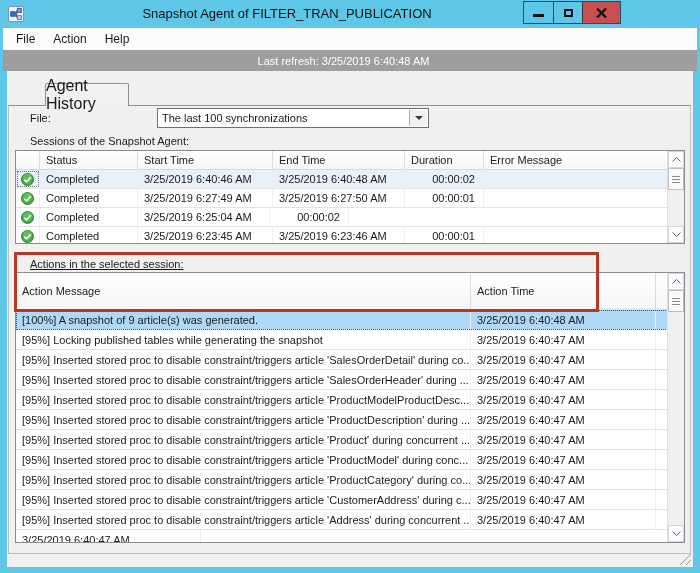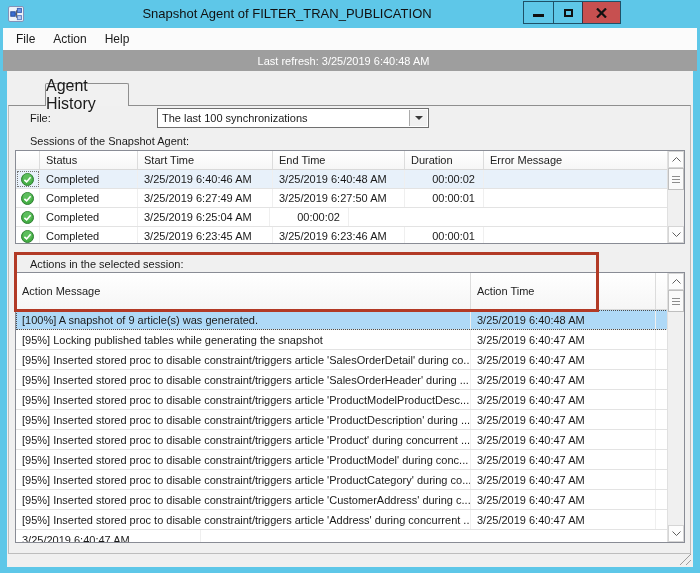--- a/index.html
+++ b/index.html
@@ -226,21 +226,21 @@
           <span class="grip"></span>
         </div>
       <div class="sbtn down">
         <svg width="9" height="5" viewBox="0 0 9 5">
           <polyline points="0.5,0.5 4.5,4.5 8.5,0.5" fill="none" stroke="#5f5f5f"></polyline>
         </svg>
       </div>
     </div>
   </div>
 
-  <span class="lbl" style="left:30px;top:258px;">Actions in the selected session:</span>
+  <span class="lbl" style="left:30px;top:258px;text-decoration:underline;">Actions in the selected session:</span>
   <div class="grid actions" style="left:15px;top:272px;width:670px;height:271px;">
     <div class="grid-head">
       <div class="hcell c-msg">Action Message</div>
       <div class="hcell c-time">Action Time</div>
       <div class="hcell c-fill"></div>
     </div>
     <div class="rows" id="action-rows">
         <div class="row selected">
     <div class="cell c-msg">[100%] A snapshot of 9 article(s) was generated.</div>
     <div class="cell c-time">3/25/2019 6:40:48 AM</div>

